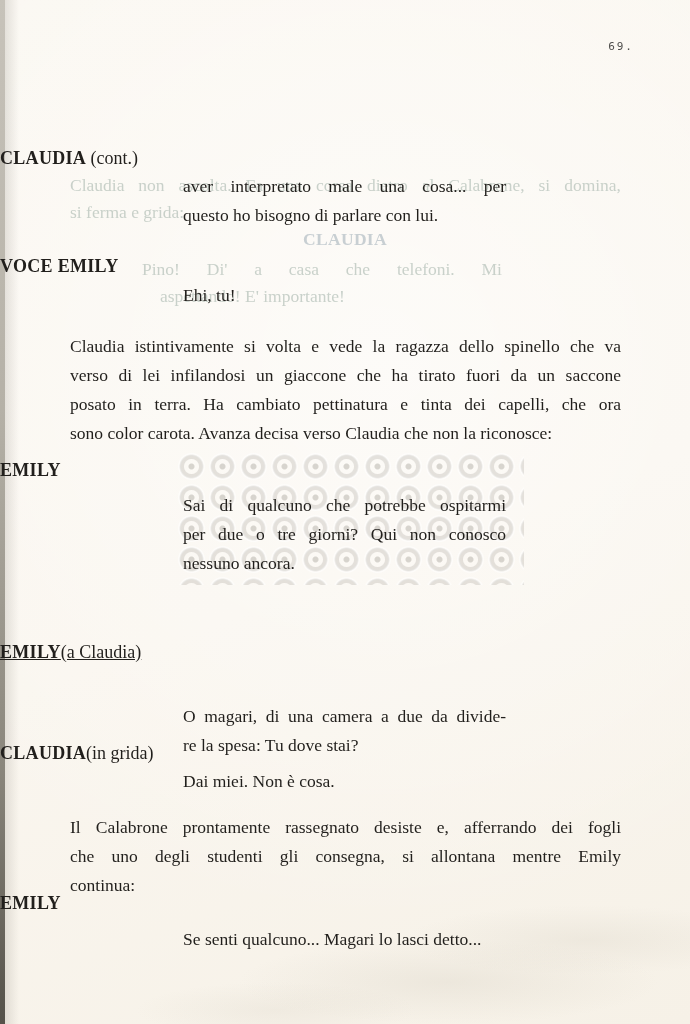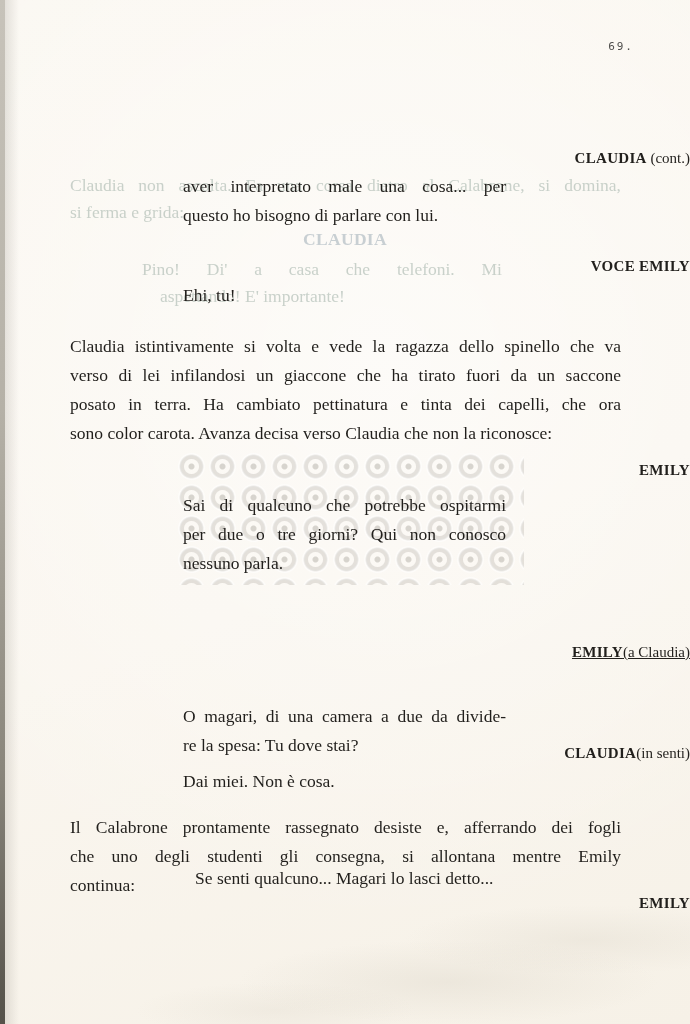--- a/index.html
+++ b/index.html
@@ -30,22 +30,22 @@
       radial-gradient(ellipse 200px 40px at 40% 90%, rgba(205,198,183,0.18), transparent 70%);
   }
   .page-number{
     position:absolute;top:40px;right:56px;
     font-family:"DejaVu Sans Mono","Liberation Mono",monospace;
     font-size:11px;letter-spacing:2px;color:#4f4e4c;
   }
   .line{white-space:nowrap;line-height:29px;font-size:17.5px;}
   .j{text-align:justify;text-align-last:justify;}
   .cue{
-    position:absolute;left:0;right:0;text-align:right;
-    font-size:15px;line-height:29px;white-space:nowrap;padding-left:10px;
+    position:absolute;left:0;right:0;text-align:left;
+    font-size:18px;line-height:29px;white-space:nowrap;
   }
   .cue .nm{font-weight:bold;letter-spacing:0.3px;}
   .cue .paren{font-weight:normal;}
   .dialogue{position:absolute;left:183px;width:323px;}
   .action{position:absolute;left:70px;width:551px;}
   .ghost{color:rgba(158,174,166,0.55);}
   .ghost-cue{color:rgba(165,178,186,0.6);font-weight:bold;}
   .watermark{
     position:absolute;left:176px;top:451px;width:348px;height:134px;
     background-image:
@@ -57,21 +57,21 @@
   }
   
   #cue1{top:144px;} #dia1{top:172px;}
   #cue2{top:252px;} #dia2{top:281px;}
   #act1{top:332px;}
   #cue3{top:456px;} #dia3{top:483px;margin-top:8px;}
   #act2{top:558px;}
   #cue4{top:638px;text-decoration:underline;} #dia4{top:702px;}
   #cue5{top:739px;} #dia5{top:767px;}
   #act3{top:813px;}
-  #cue6{top:889px;} #dia6{top:864px;margin-left:12px;}
+  #cue6{top:889px;} #dia6{top:925px;}
   #g1{position:absolute;left:70px;width:551px;top:171px;}
   #g2{position:absolute;left:70px;width:551px;top:198px;}
   #g3{position:absolute;left:0;right:0;top:225px;text-align:center;font-size:17.5px;line-height:29px;letter-spacing:0.3px;}
   #g4{position:absolute;left:142px;width:360px;top:255px;}
   #g5{position:absolute;left:160px;width:360px;top:282px;}
 </style>
 </head>
 <body>
 
 <div class="page">
@@ -110,34 +110,34 @@
     <div class="line j">posato in terra. Ha cambiato pettinatura e tinta dei capelli, che ora</div>
     <div class="line">sono color carota. Avanza decisa verso Claudia che non la riconosce:</div>
   </div>
 
   <div id="cue3" class="cue">
     <span class="nm">EMILY</span><span class="paren"></span>
   </div>
   <div id="dia3" class="dialogue">
     <div class="line j">Sai di qualcuno che potrebbe ospitarmi</div>
     <div class="line j">per due o tre giorni? Qui non conosco</div>
-    <div class="line">nessuno parla.</div>
+    <div class="line">nessuno ancora.</div>
   </div>
 
 
   <div id="cue4" class="cue">
     <span class="nm">EMILY</span><span class="paren">(a Claudia)</span>
   </div>
   <div id="dia4" class="dialogue">
     <div class="line j">O magari, di una camera a due da divide-</div>
     <div class="line">re la spesa: Tu dove stai?</div>
   </div>
 
   <div id="cue5" class="cue">
-    <span class="nm">CLAUDIA</span><span class="paren">(in senti)</span>
+    <span class="nm">CLAUDIA</span><span class="paren">(in grida)</span>
   </div>
   <div id="dia5" class="dialogue">
     <div class="line">Dai miei. Non è cosa.</div>
   </div>
 
   <div id="act3" class="action">
     <div class="line j">Il Calabrone prontamente rassegnato desiste e, afferrando dei fogli</div>
     <div class="line j">che uno degli studenti gli consegna, si allontana mentre Emily</div>
     <div class="line">continua:</div>
   </div>

